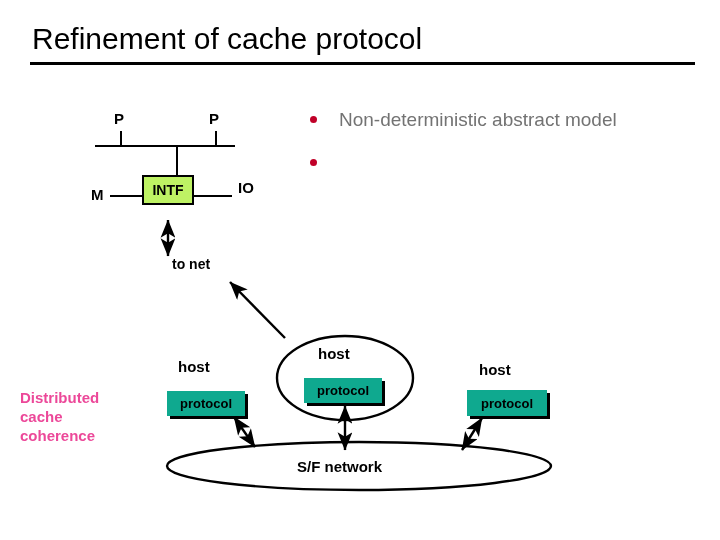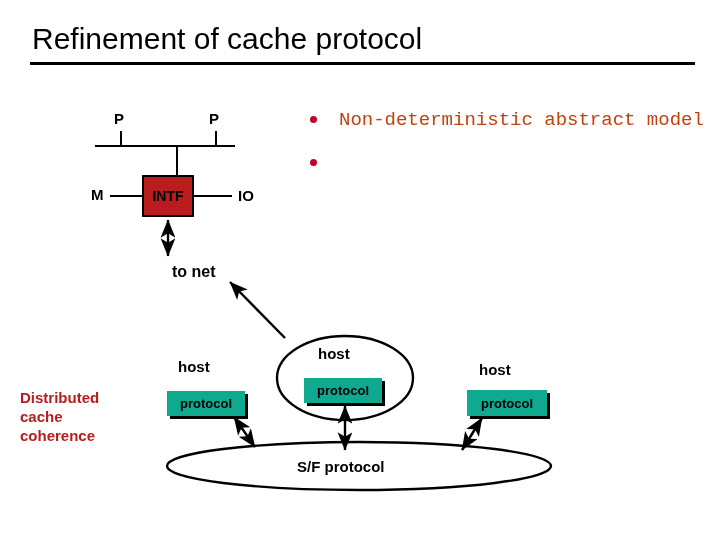--- a/index.html
+++ b/index.html
@@ -68,39 +68,39 @@
 
   #bus-line { left: 95px; top: 145px; width: 140px; }
 
   #bus-to-intf { left: 176px; top: 146px; height: 29px; }
 
   #intf-box {
     position: absolute;
     left: 142px;
     top: 175px;
     width: 52px;
-    height: 42px;
-    background: #b91c1c;
+    height: 30px;
+    background: #bef264;
     border: 2px solid #000000;
     box-sizing: border-box;
     display: flex;
     align-items: center;
     justify-content: center;
     font-weight: bold;
     font-size: 14px;
     color: #000000;
   }
 
   #m-label  { left: 91px;  top: 186px; font-size: 15px; }
-  #io-label { left: 238px; top: 187px; font-size: 15px; }
+  #io-label { left: 238px; top: 179px; font-size: 15px; }
 
   #m-line   { left: 110px; top: 195px; width: 32px; }
   #io-line  { left: 194px; top: 195px; width: 38px; }
 
-  #tonet-label { left: 172px; top: 263px; font-size: 16px; }
+  #tonet-label { left: 172px; top: 256px; font-size: 14px; }
 
   
   #bullets {
     position: absolute;
     left: 305px;
     top: 98px;
     width: 400px;
   }
   .bullet-row {
     position: relative;
@@ -112,33 +112,32 @@
     width: 7px;
     height: 7px;
     border-radius: 50%;
     background: #C00028;
     flex: 0 0 auto;
     margin-right: 22px;
     margin-left: 5px;
   }
   .bullet-text {
     font-size: 19px;
-    color: #c2410c;
+    color: #737373;
     white-space: nowrap;
-    font-family: Liberation Mono, monospace;
   }
 
   
   #dist-label {
     position: absolute;
     left: 20px;
     top: 388px;
     font-size: 15px;
     font-weight: bold;
-    color: #b91c1c;
+    color: #ec4899;
     line-height: 19px;
     white-space: pre-line;
   }
 
   .host-label { font-size: 15px; }
   #host-left-label   { left: 178px; top: 358px; }
   #host-mid-label    { left: 318px; top: 345px; }
   #host-right-label  { left: 479px; top: 361px; }
 
   .proto-box {
@@ -243,15 +242,15 @@
 coherence</div>
 
   <div class="lbl host-label" id="host-left-label">host</div>
   <div class="lbl host-label" id="host-mid-label">host</div>
   <div class="lbl host-label" id="host-right-label">host</div>
 
   <div class="proto-box" id="proto-left">protocol</div>
   <div class="proto-box" id="proto-mid">protocol</div>
   <div class="proto-box" id="proto-right">protocol</div>
 
-  <div class="lbl" id="sf-label">S/F protocol</div>
+  <div class="lbl" id="sf-label">S/F network</div>
 
 </div>
 
 </body></html>

